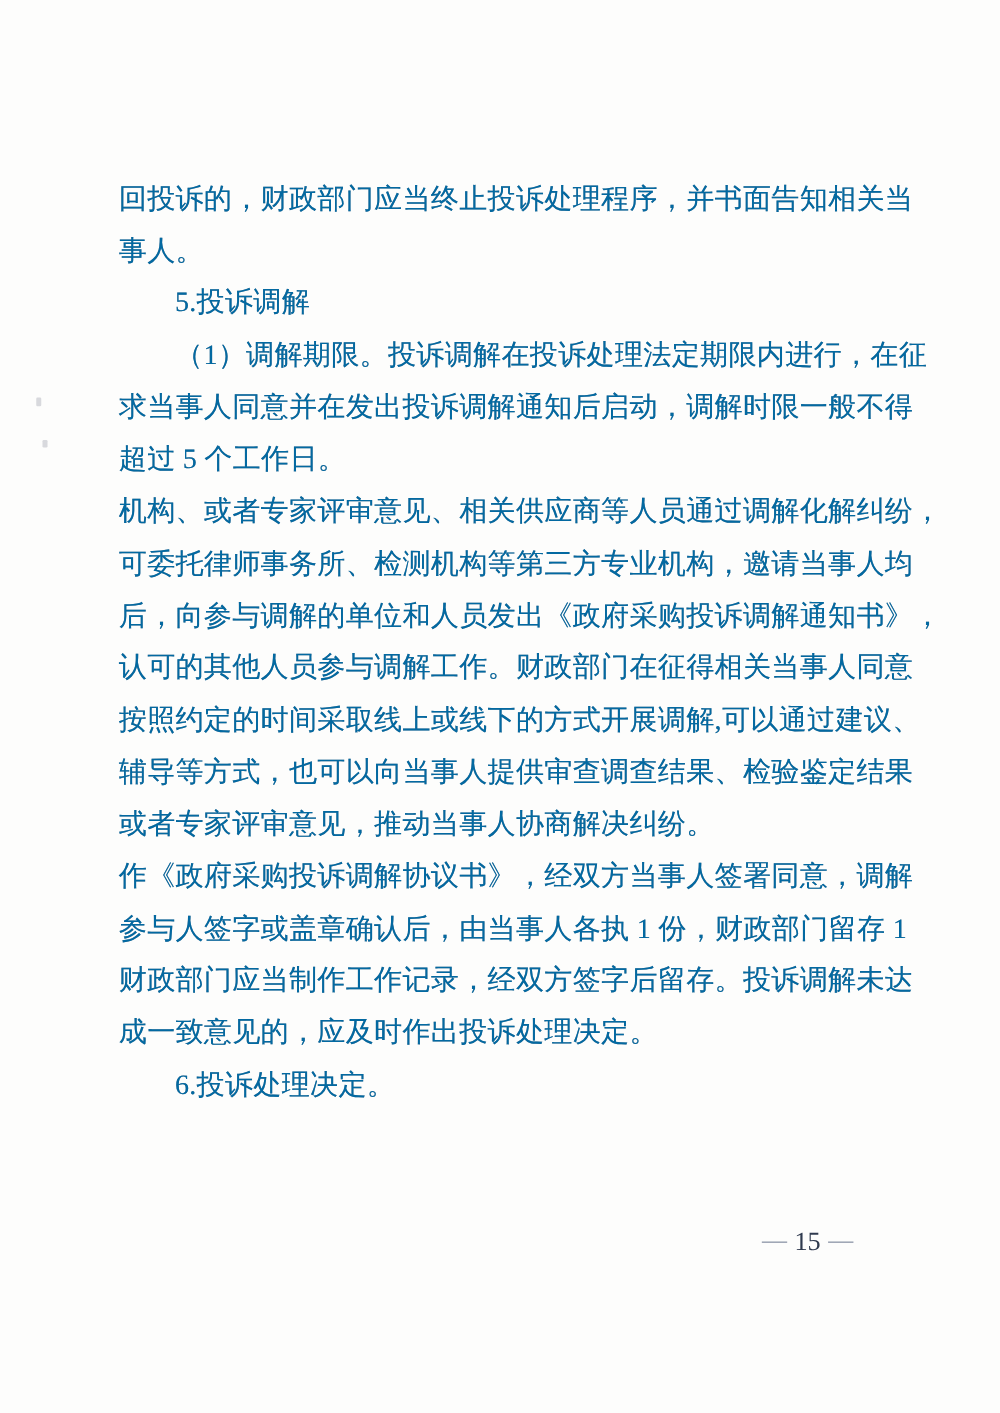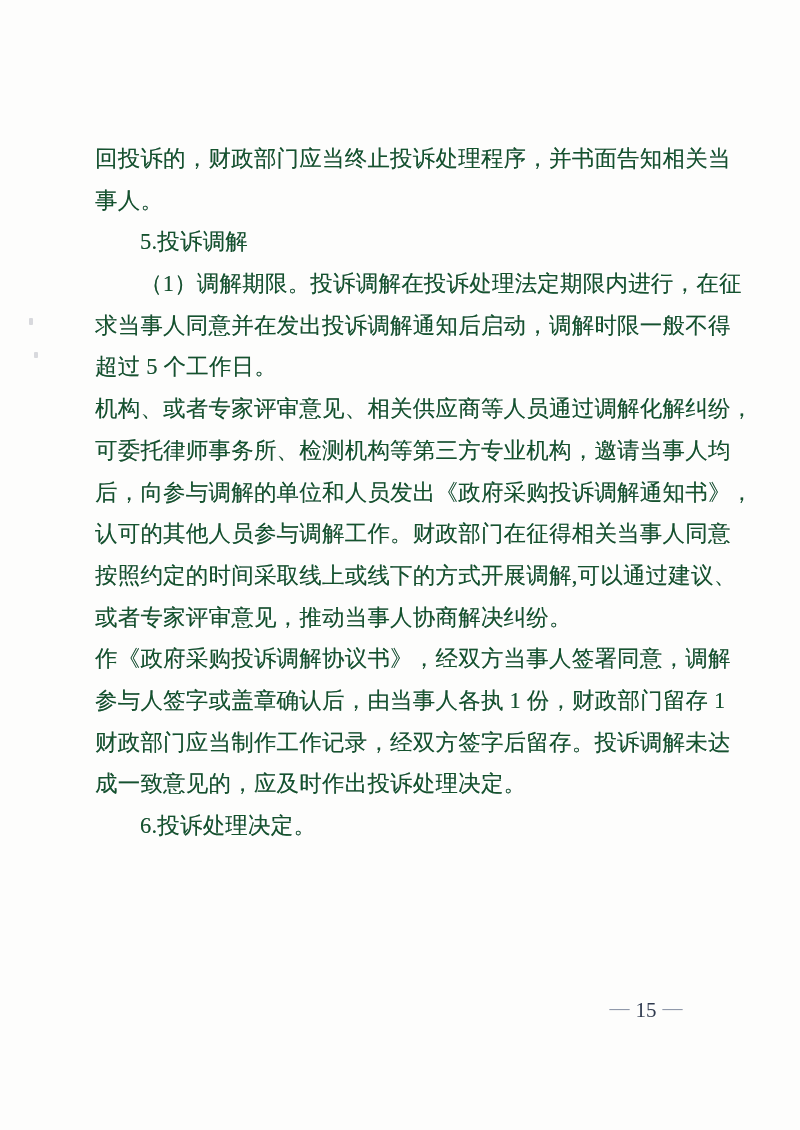--- a/index.html
+++ b/index.html
@@ -19,36 +19,36 @@
   .text-block {
     position: absolute;
     left: 95px;
     top: 138px;
     width: 618px;
   }
   .line {
     height: 41.7px;
     line-height: 41.7px;
     font-size: 22.5px;
-    color: #14532d;
+    color: #0369a1;
     white-space: nowrap;
     letter-spacing: 0.2px;
     text-shadow: 0 0 0.4px rgba(61, 72, 97, 0.55);
   }
   .line.indent {
     padding-left: 45px;
     font-family: Liberation Serif, serif;
   }
   .footer {
     position: absolute;
-    top: 999px;
+    top: 976px;
     left: 596px;
     width: 100px;
     height: 34px;
-    line-height: 22px;
+    line-height: 35px;
     text-align: center;
     font-size: 21px;
     color: #2f3a4e;
     white-space: nowrap;
   }
   .footer .dash {
     color: #8a93a5;
     font-size: 20px;
     position: relative;
     top: -2px;
@@ -76,20 +76,21 @@
     <div class="line">事人。</div>
     <div class="line indent">5.投诉调解</div>
     <div class="line indent">（1）调解期限。投诉调解在投诉处理法定期限内进行，在征</div>
     <div class="line">求当事人同意并在发出投诉调解通知后启动，调解时限一般不得</div>
     <div class="line">超过 5 个工作日。</div>
     <div class="line">机构、或者专家评审意见、相关供应商等人员通过调解化解纠纷，</div>
     <div class="line">可委托律师事务所、检测机构等第三方专业机构，邀请当事人均</div>
     <div class="line">后，向参与调解的单位和人员发出《政府采购投诉调解通知书》，</div>
     <div class="line">认可的其他人员参与调解工作。财政部门在征得相关当事人同意</div>
     <div class="line">按照约定的时间采取线上或线下的方式开展调解,可以通过建议、</div>
+    <div class="line">辅导等方式，也可以向当事人提供审查调查结果、检验鉴定结果</div>
     <div class="line">或者专家评审意见，推动当事人协商解决纠纷。</div>
     <div class="line">作《政府采购投诉调解协议书》，经双方当事人签署同意，调解</div>
     <div class="line">参与人签字或盖章确认后，由当事人各执 1 份，财政部门留存 1</div>
     <div class="line">财政部门应当制作工作记录，经双方签字后留存。投诉调解未达</div>
     <div class="line">成一致意见的，应及时作出投诉处理决定。</div>
     <div class="line indent">6.投诉处理决定。</div>
   </div>
 
   <div class="footer">
     <span class="dash">—</span><span>15</span><span class="dash">—</span>

